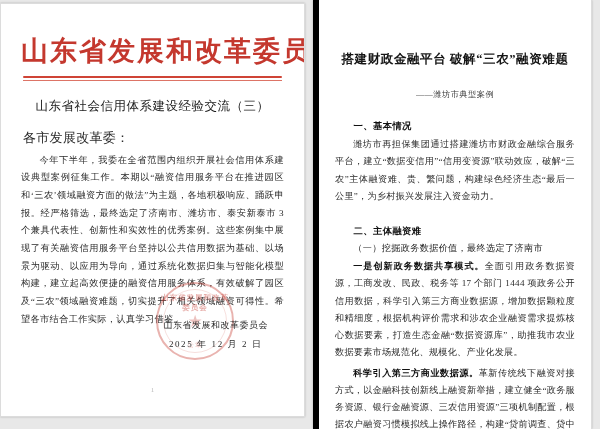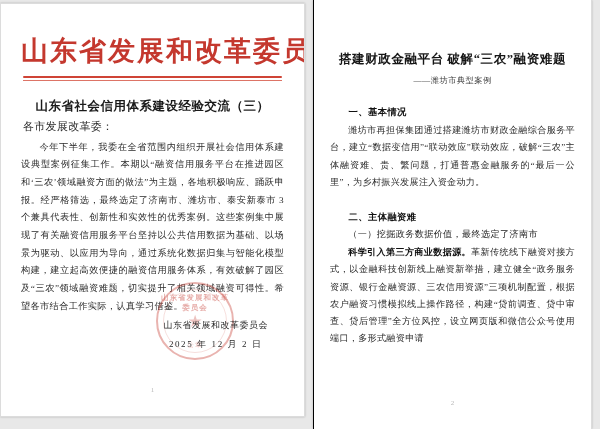--- a/index.html
+++ b/index.html
@@ -37,21 +37,21 @@
     margin-top: 3px;
     padding: 0 20px;
     border: 1px solid #dcdcdc;
   }
 
   .page-right {
     width: 279px;
     height: 429px;
     margin-top: 0px;
     padding: 0 16px;
-    border-left: 1px solid #000000;
+    border-left: 6px solid #000000;
     border-right: 1px solid #dcdcdc;
   }
 
   
   .letterhead {
     text-align: center;
     margin-top: 33px;
     color: #c4382e;
     font-family: "Liberation Serif", "DejaVu Serif", serif;
     font-weight: bold;
@@ -72,30 +72,30 @@
   .rule-gap { height: 2px; }
   .rule-thin {
     height: 1px;
     background: #dd7466;
   }
 
   .doc-title {
     text-align: center;
     margin-top: 17px;
     font-size: 12.5px;
-    font-weight: bold;
+    font-weight: normal;
     color: #1a1a1a;
     letter-spacing: 0.5px;
     white-space: nowrap;
   }
 
   .salutation {
-    margin-top: 4px;
+    margin-top: 14px;
     margin-left: 2px;
-    font-size: 11px;
+    font-size: 13px;
     color: #2b2b2b;
     letter-spacing: 0.3px;
   }
 
   .body-para {
     margin-top: 5px;
     font-size: 9.2px;
     line-height: 1.92;
     color: #2b2b2b;
     text-align: justify;
@@ -178,21 +178,21 @@
     text-align: center;
     margin-top: 51px;
     font-size: 12.5px;
     font-weight: bold;
     color: #161616;
     letter-spacing: 0.6px;
     white-space: nowrap;
   }
   .r-subtitle {
     text-align: center;
-    margin-top: 7px;
+    margin-top: 21px;
     font-size: 8.2px;
     color: #3a3a3a;
     letter-spacing: 0.5px;
   }
 
   .sec-head {
     margin-top: 20px;
     font-size: 9.3px;
     font-weight: bold;
     color: #111;
@@ -255,26 +255,29 @@
   </div>
 
   <div class="page page-right">
 
     <div class="r-title">搭建财政金融平台  破解“三农”融资难题</div>
 
     <div class="r-subtitle">——潍坊市典型案例</div>
 
     <div class="sec-head">一、基本情况</div>
 
-    <div class="r-para">潍坊市再担保集团通过搭建潍坊市财政金融综合服务平台，建立“数据变信用”“联动效应”联动效应，破解“三农”主体融资难、贵、繁问题，打通普惠金融服务的“最后一公里”，为乡村振兴发展注入资金动力。</div>
+    <div class="r-para">潍坊市再担保集团通过搭建潍坊市财政金融综合服务平台，建立“数据变信用”“信用变资源”联动效应，破解“三农”主体融资难、贵、繁问题，构建绿色经济生态“最后一公里”，为乡村振兴发展注入资金动力。</div>
 
     <div class="sec-head">二、主体融资难</div>
 
     <div class="sub-head">（一）挖掘政务数据价值，最终选定了济南市</div>
 
+    <div class="r-para">
+      <b>一是创新政务数据共享模式。</b><span>全面引用政务数据资源，工商发改、民政、税务等 17 个部门 1444 项政务公开信用数据，科学引入第三方商业数据源，增加数据颗粒度和精细度，根据机构评价需求和涉农企业融资需求提炼核心数据要素，打造生态金融“数据资源库”，助推我市农业数据要素市场规范化、规模化、产业化发展。</span>
+    </div>
 
     <div class="r-para">
       <b>科学引入第三方商业数据源。</b><span>革新传统线下融资对接方式，以金融科技创新线上融资新举措，建立健全“政务服务资源、银行金融资源、三农信用资源”三项机制配置，根据农户融资习惯模拟线上操作路径，构建“贷前调查、贷中审查、贷后管理”全方位风控，设立网页版和微信公众号使用端口，多形式融资申请</span>
     </div>
 
     <div class="page-number">2</div>
   </div>
 
 </div>
 

